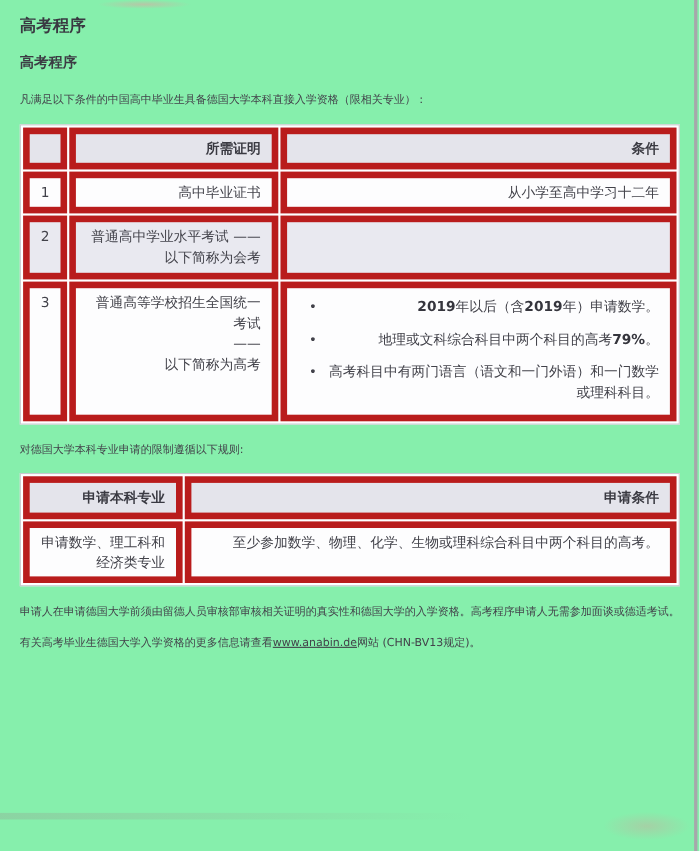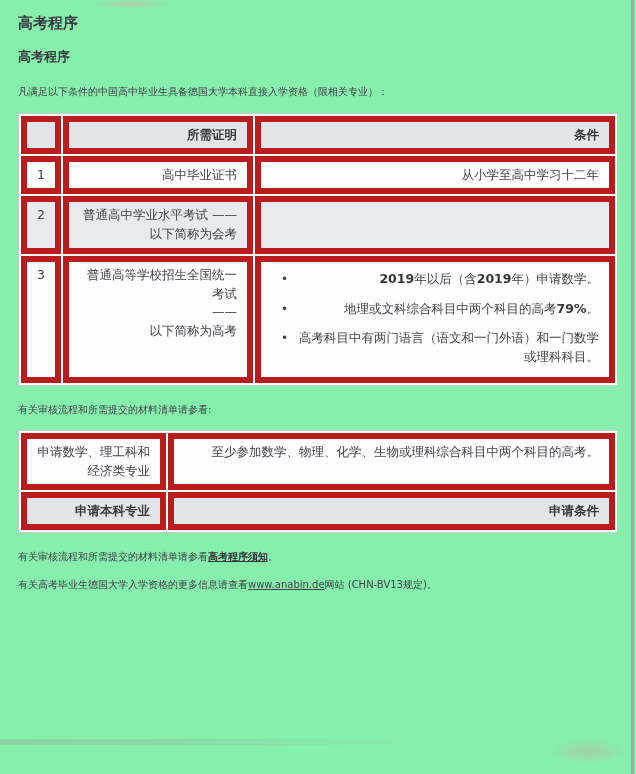--- a/index.html
+++ b/index.html
@@ -131,40 +131,40 @@
               <div class="bitem">
                 <span class="bdot">•</span>
                 <span class="btext"><span>高考科目中有两门语言（语文和一门外语）和一门数学或理科科目。</span></span>
               </div>
             </div>
           </td>
         </tr>
       </tbody>
     </table>
 
-    <p class="para">有关审核流程和所需提交的材料清单请参看:</p>
+    <p class="para">对德国大学本科专业申请的限制遵循以下规则:</p>
 
     <table class="tbl">
       <colgroup>
           <col class="c-major">
           <col>
         </colgroup>
       <tbody>
         <tr>
+          <th>申请本科专业</th>
+          <th>申请条件</th>
+        </tr>
+        <tr>
           <td>申请数学、理工科和经济类专业</td>
           <td><span>至少参加数学、物理、化学、生物或理科综合科目中两个科目的高考。</span></td>
-        </tr>
-        <tr>
-          <th>申请本科专业</th>
-          <th>申请条件</th>
         </tr>
       </tbody>
     </table>
 
-    <p class="para"><span>有关审核流程和所需提交的材料清单请参看</span><span class="b u">高考程序须知</span><span>。</span></p>
+    <p class="para">申请人在申请德国大学前须由留德人员审核部审核相关证明的真实性和德国大学的入学资格。高考程序申请人无需参加面谈或德适考试。</p>
     <p class="para"><span>有关高考毕业生德国大学入学资格的更多信息请查看</span><span class="u">www.anabin.de</span><span>网站 (CHN-BV13规定)。</span></p>
 
   </div>
 
   <div class="right-border"></div>
   <div class="smudge smudge-pink-top"></div>
   <div class="smudge smudge-gray-bottom"></div>
   <div class="smudge smudge-pink-bottom"></div>
 </div>
 

